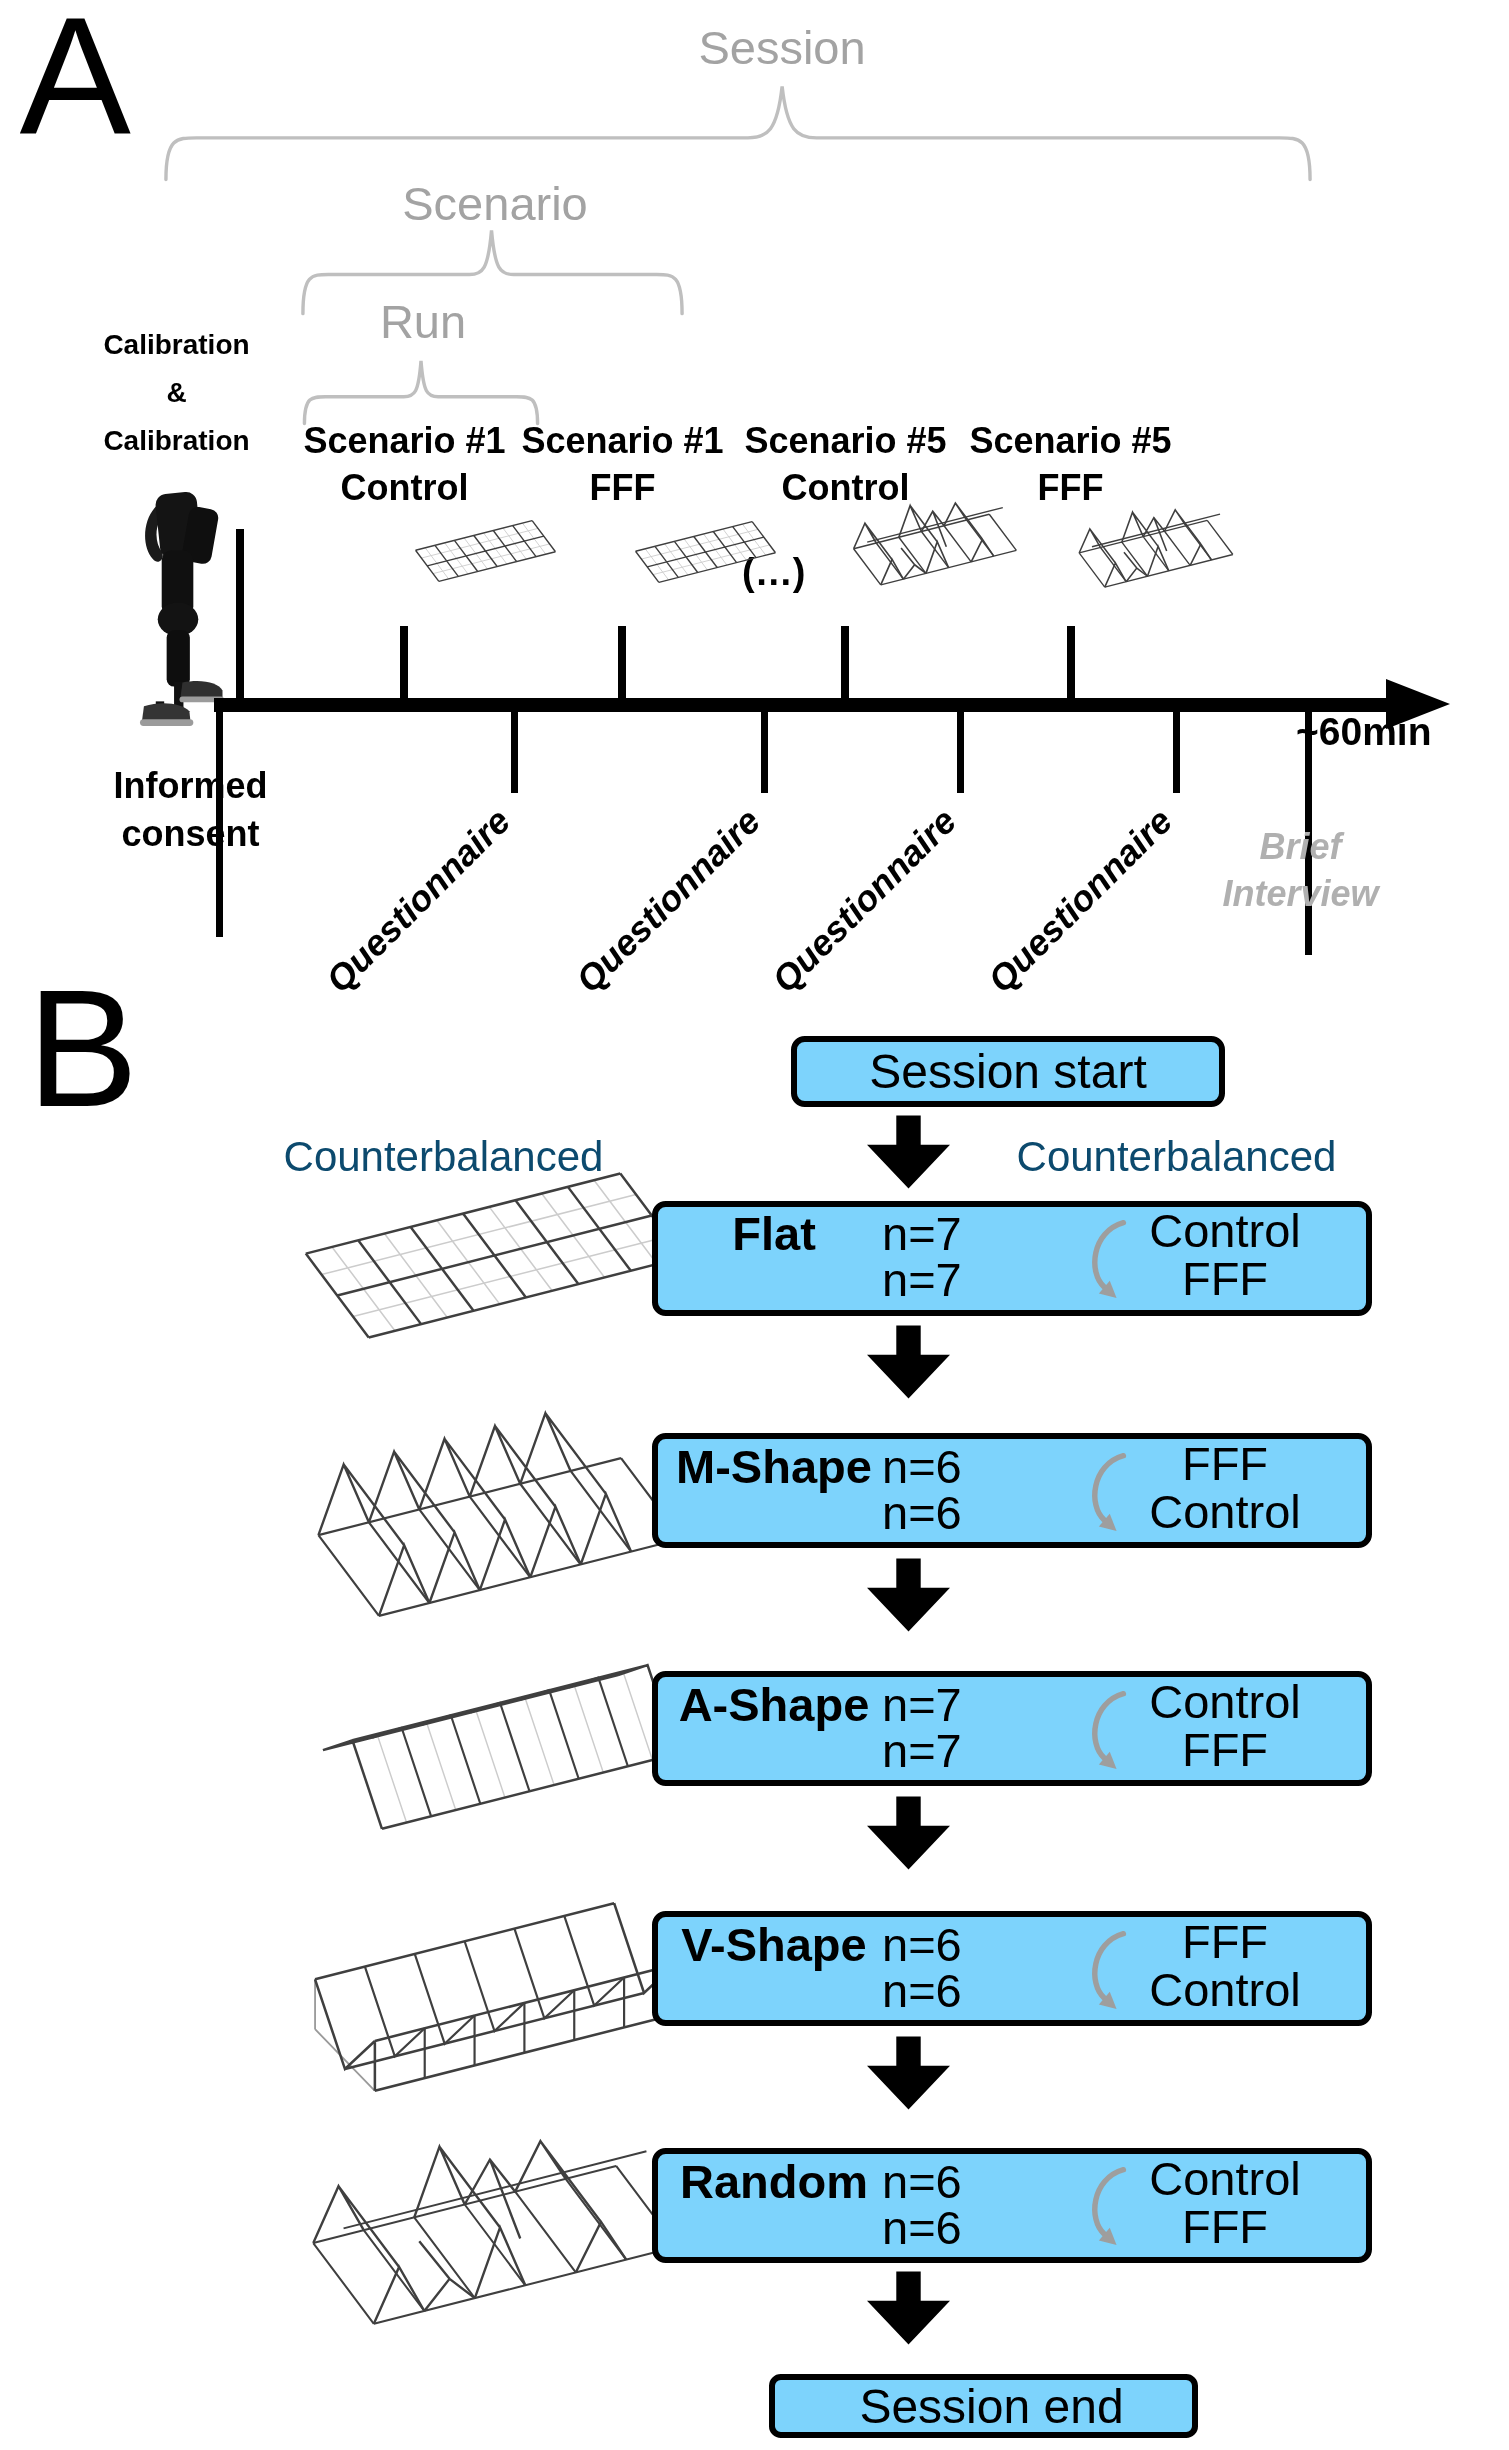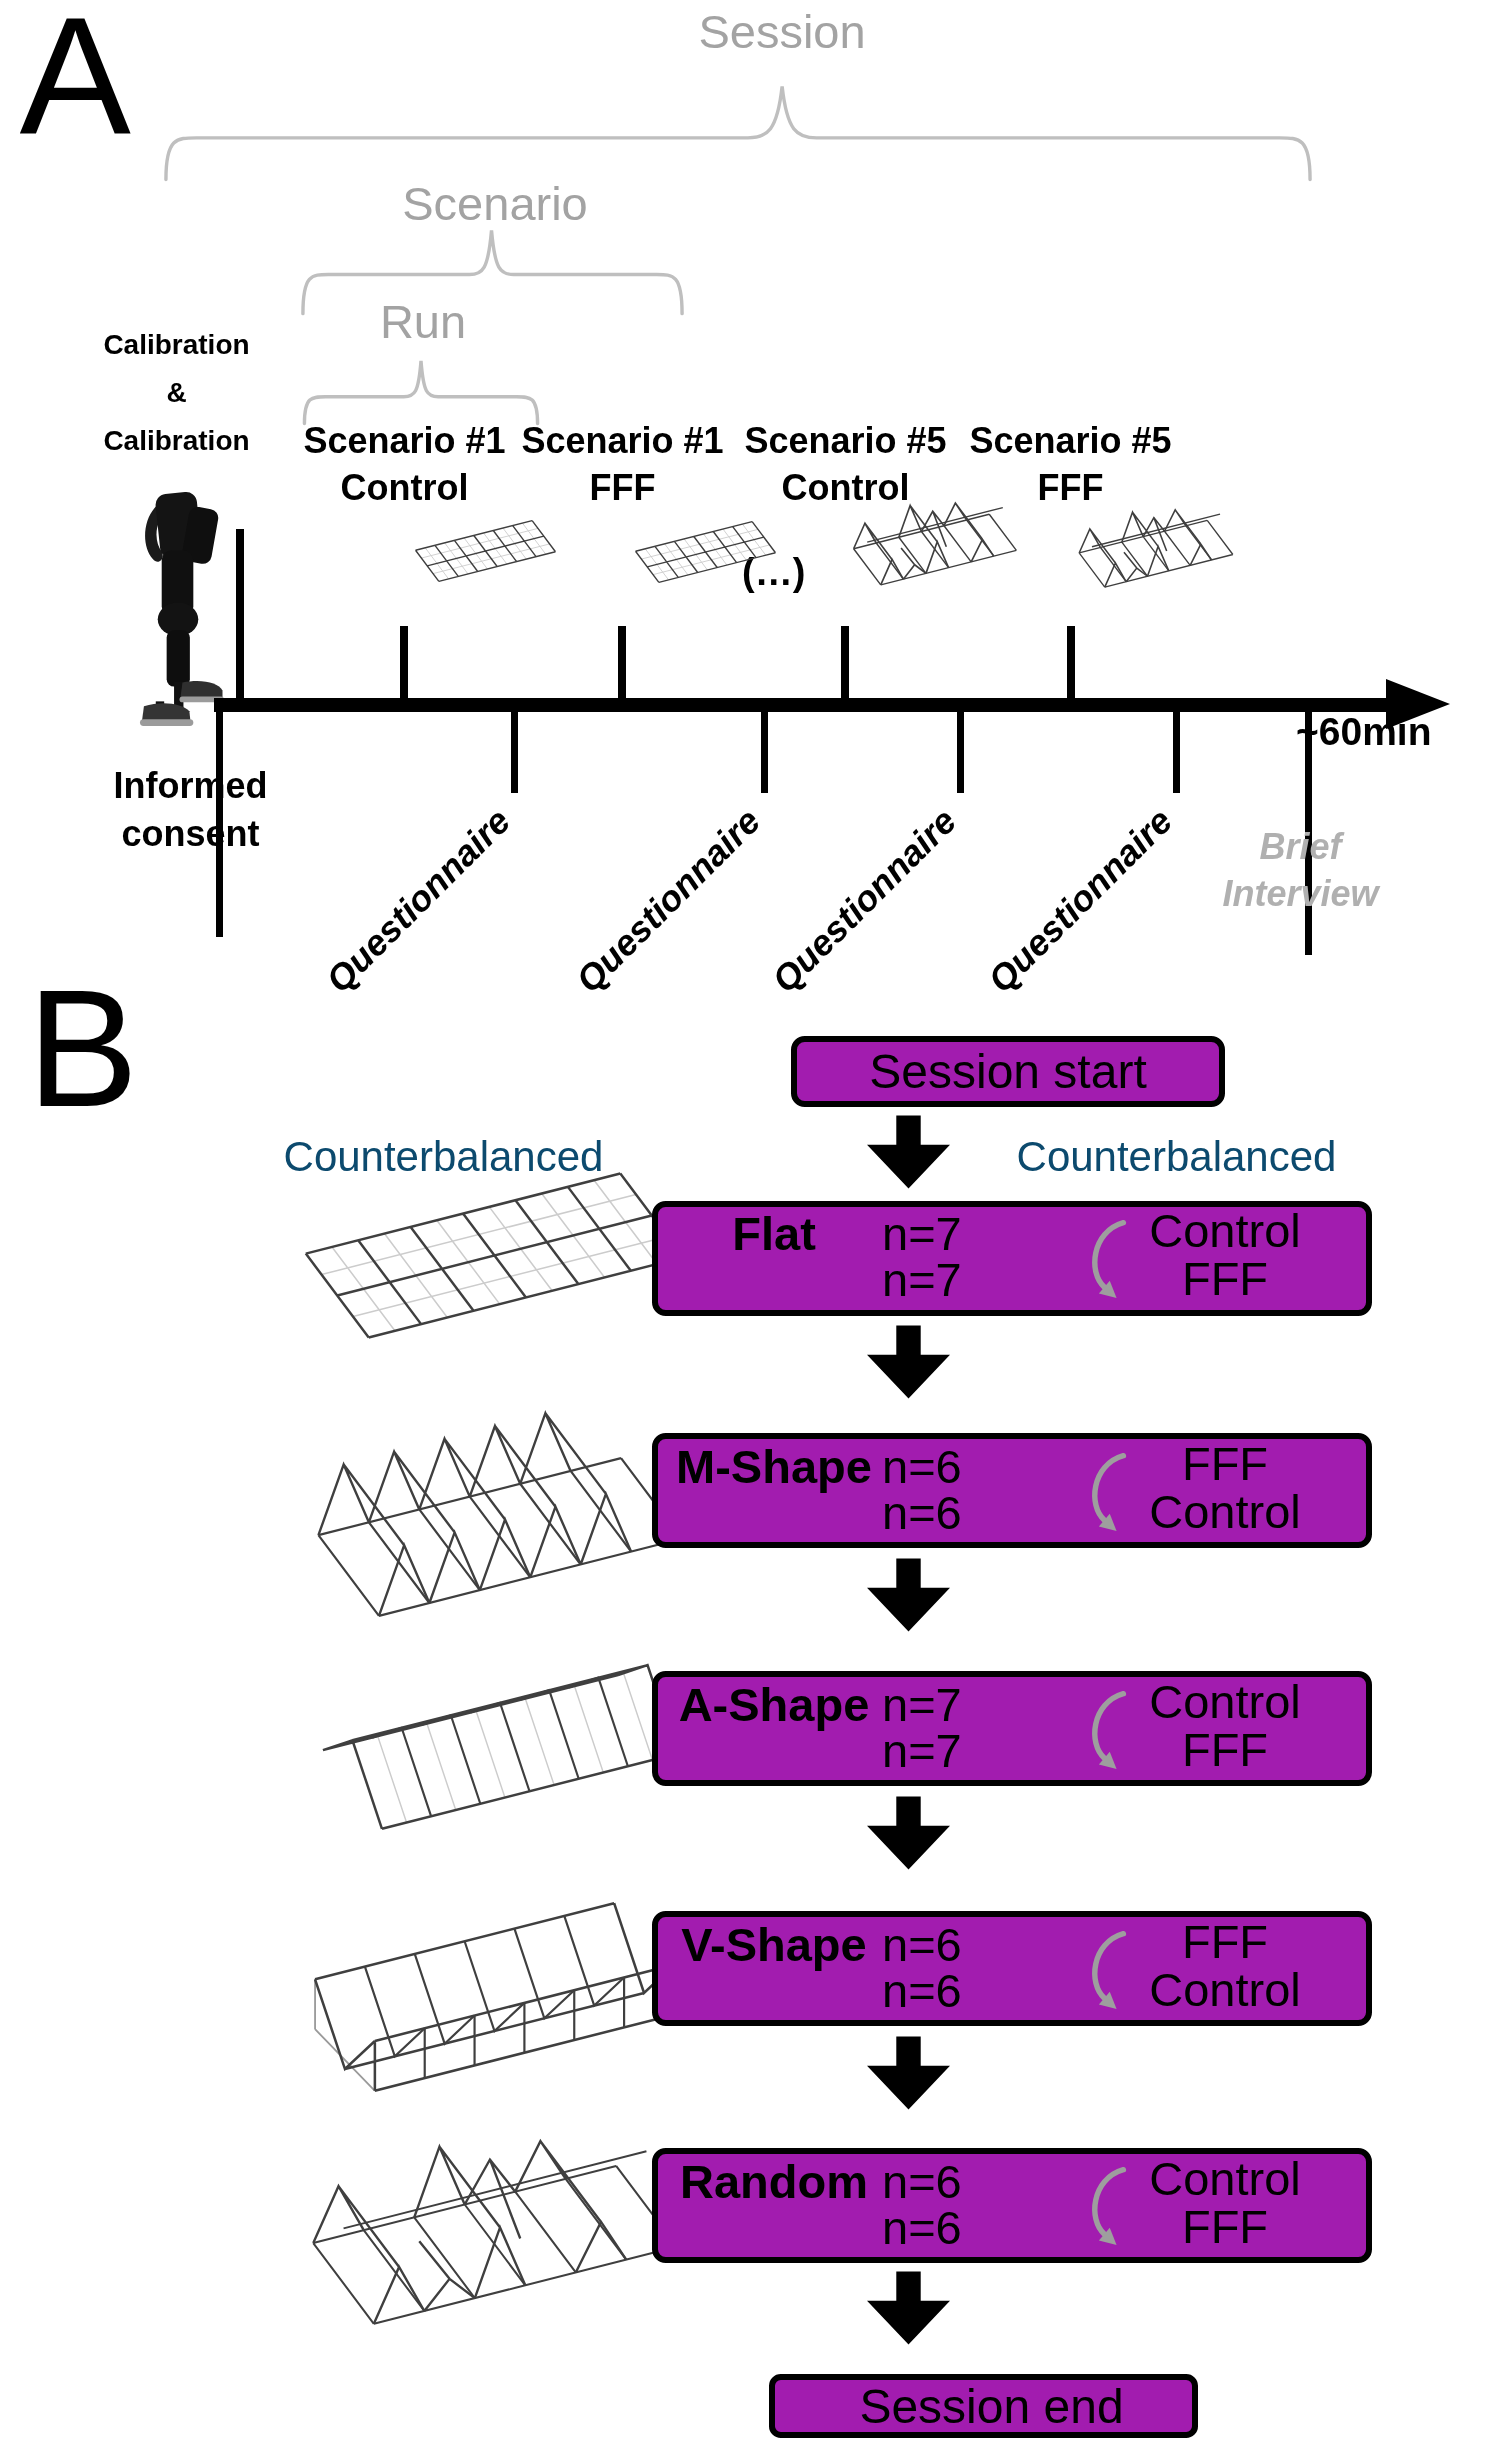--- a/index.html
+++ b/index.html
@@ -12,35 +12,35 @@
   .cal{font-size:28px;font-weight:600;line-height:48px;}
   .ic{font-size:36px;font-weight:600;line-height:48px;}
   .ellip{font-size:38px;font-weight:600;}
   .dur{font-size:39px;font-weight:700;}
   .bi{font-size:36px;font-weight:600;font-style:italic;line-height:47px;color:#b0b0b0;}
   .q-label{width:274px;height:44px;transform:rotate(-45deg);transform-origin:100% 50%;
            text-align:right;font-style:italic;font-weight:600;font-size:36px;line-height:44px;color:#000;}
   .tl-bar{background:#000;height:13.7px;}
   .tick{background:#000;}
   .tl-head{width:0;height:0;border-left:64px solid #000;border-top:25.5px solid transparent;border-bottom:25.5px solid transparent;}
-  .flowbox{border:6.9px solid #000;border-radius:13.7px;background:#a21caf;box-sizing:border-box;}
+  .flowbox{border:6.9px solid #000;border-radius:13.7px;background:#7dd3fc;box-sizing:border-box;}
   .startend{display:flex;align-items:center;justify-content:center;font-size:48px;font-weight:400;}
   .stage-name{font-size:47px;font-weight:700;}
   .stage-n{font-size:47px;font-weight:400;}
   .stage-order{font-size:47px;font-weight:400;}
   .cb{font-size:42px;font-weight:400;color:#0c4a6e;}
   .rowtxt{height:49px;line-height:49px;}
   svg{display:block;overflow:visible;}
 </style>
 </head>
 <body>
 
 <div class="abs panel-letter" style="left:19.6px;top:-7.4px;">A</div>
 
-<div class="abs glabel c" style="left:684px;top:4px;width:196px;">Session</div>
+<div class="abs glabel c" style="left:684px;top:20px;width:196px;">Session</div>
 <div class="abs glabel c" style="left:397px;top:176px;width:196px;">Scenario</div>
 <div class="abs glabel c" style="left:325px;top:294px;width:196px;">Run</div>
 
 <svg class="abs" style="left:162px;top:74px;" width="1152" height="113" viewBox="0 0 2350 230">
   <path d="M8 215 C8 130, 30 130, 70 130 L1195 130 C1235 130, 1255 115, 1265 25 C1275 115, 1295 130, 1335 130 L2280 130 C2320 130, 2342 130, 2342 215" fill="none" stroke="#bfbfbf" stroke-width="7" stroke-linecap="round"></path>
 </svg>
 <svg class="abs" style="left:299px;top:223px;" width="387" height="98" viewBox="0 0 790 200">
   <path d="M8 185 C8 105, 26 105, 60 105 L348 105 C375 105, 386 95, 393 15 C400 95, 411 105, 438 105 L730 105 C764 105, 782 105, 782 185" fill="none" stroke="#bfbfbf" stroke-width="7" stroke-linecap="round"></path>
 </svg>
 <svg class="abs" style="left:301px;top:355px;" width="240" height="76" viewBox="0 0 490 155">

